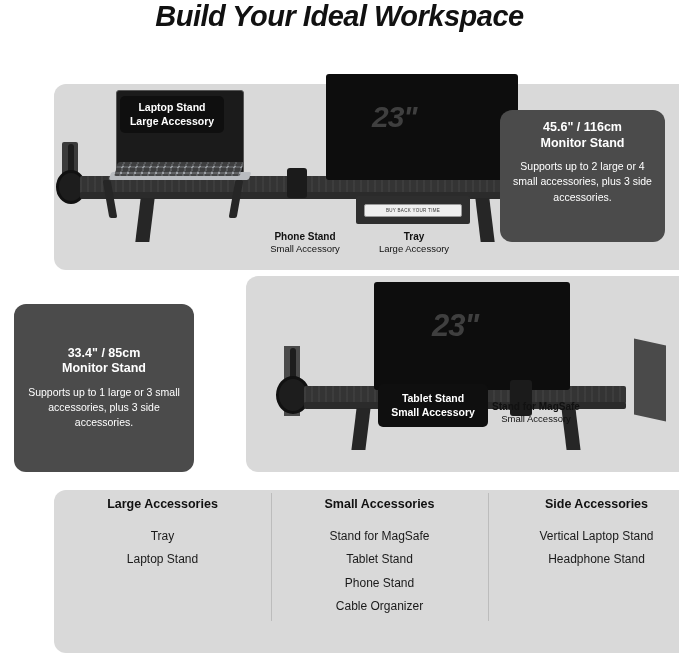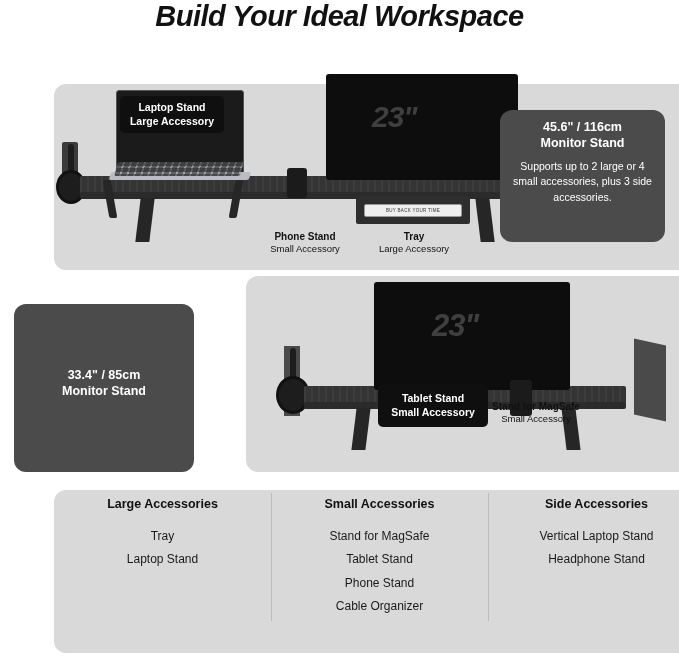--- a/index.html
+++ b/index.html
@@ -260,20 +260,21 @@
       <span>Monitor Stand</span>
     </div>
     <div class="dk-body">Supports up to 2 large or 4 small accessories, plus 3 side accessories.</div>
   </div>
 
   <div class="panel-dark" id="row2left">
     <div class="dk-title">
       <span>33.4" / 85cm</span><br>
       <span>Monitor Stand</span>
     </div>
+    <div class="dk-body">Supports up to 1 large or 3 small accessories, plus 3 side accessories.</div>
   </div>
 
   <div class="panel-light" id="row2">
     <div class="scene">
 
       <div class="side-panel" style="left:38px; top:70px; width:16px; height:70px; background:#4a4a4a;"></div>
       <div class="hp-arm" style="left:44px; top:72px; width:6px; height:42px;"></div>
       <div class="hp-cup" style="left:30px; top:100px; width:34px; height:38px;"></div>
 
       <div class="desk-top" style="left:58px; top:110px; width:322px; height:18px;"></div>

